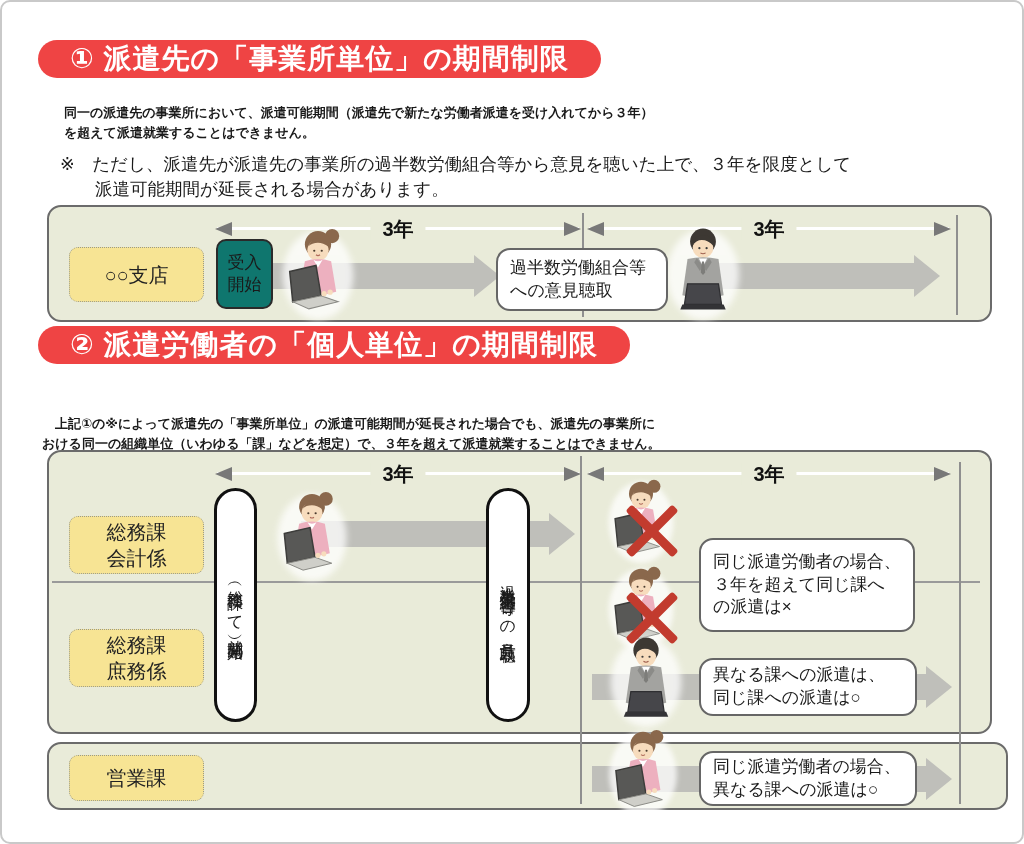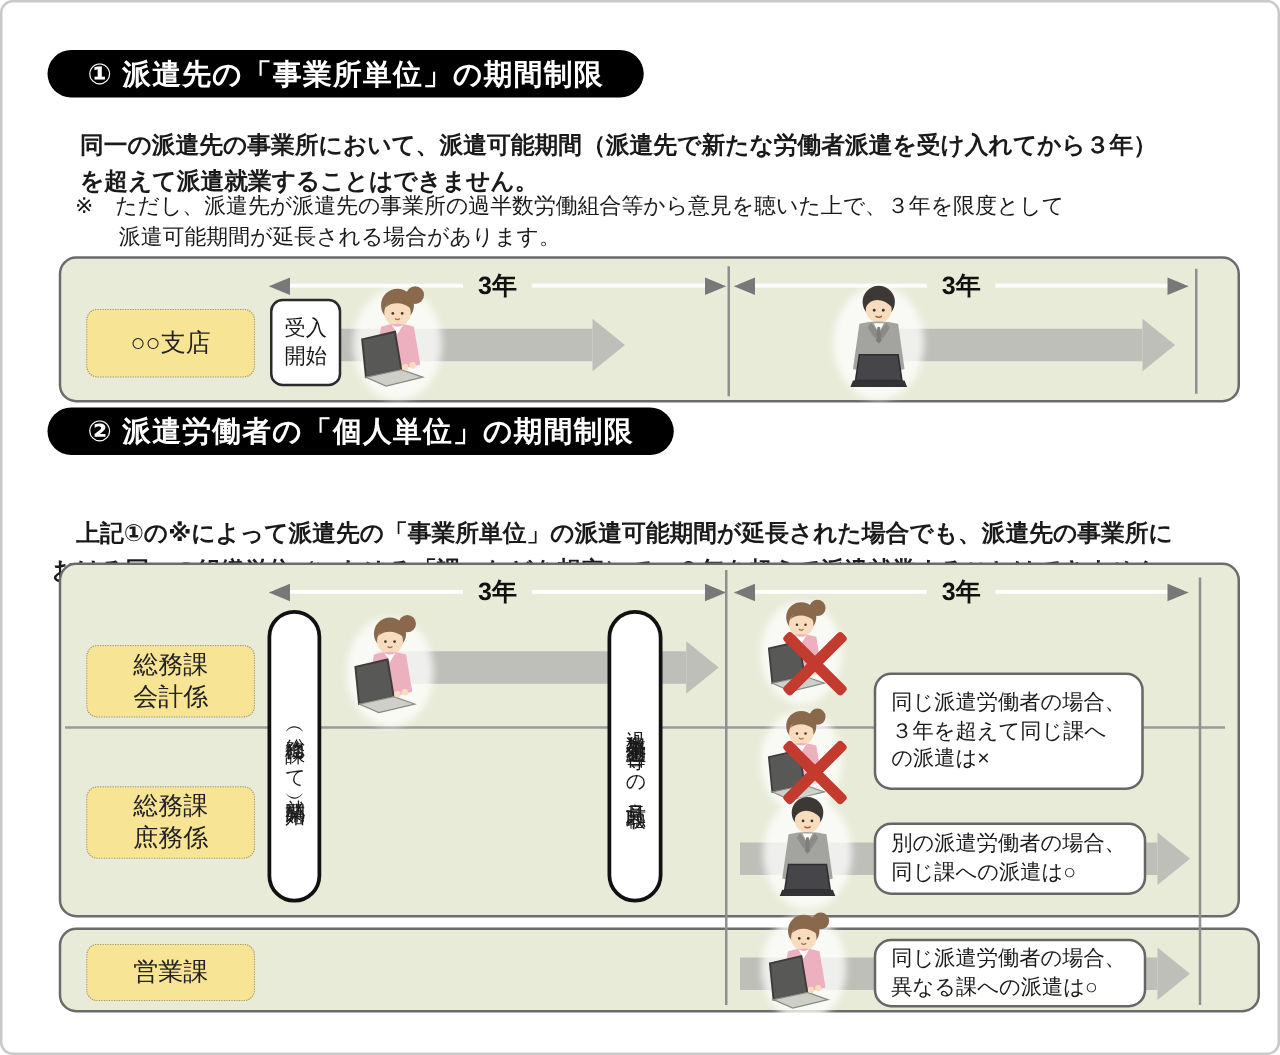--- a/index.html
+++ b/index.html
@@ -6,24 +6,24 @@
   .page{
     position:relative;width:1024px;height:844px;background:#ffffff;
     border:2px solid #c9c9c9;border-radius:10px;box-sizing:border-box;
     font-family:"Liberation Sans","DejaVu Sans",sans-serif;color:#1a1a1a;
     overflow:hidden;
   }
   .prewrap{white-space:pre-line;}
   
   .pill{
     position:absolute;height:38px;line-height:38px;padding:0 32px;
-    background:#000000;color:#ffffff;font-weight:bold;font-size:23px;
+    background:#ef4444;color:#ffffff;font-weight:bold;font-size:28px;
     border-radius:19px;letter-spacing:1px;
   }
-  .body-text{position:absolute;font-size:19px;font-weight:bold;line-height:1.5;}
+  .body-text{position:absolute;font-size:13px;font-weight:bold;line-height:1.5;}
   .note-text{position:absolute;font-size:17.5px;font-weight:normal;line-height:1.45;}
   
   .panel{
     position:absolute;background:#e9ebd9;border:2px solid #6b6b6b;
     border-radius:14px;box-sizing:border-box;z-index:1;
   }
   
   .dbl-arrow{position:absolute;height:3px;background:#ffffff;z-index:1;}
   .dbl-arrow::before,.dbl-arrow::after{
     content:'';position:absolute;top:50%;transform:translateY(-50%);
@@ -48,21 +48,21 @@
   .hline{position:absolute;height:1.5px;background:#9a9a9a;z-index:0;}
   .vline-page{position:absolute;width:1.5px;background:#8f8f8f;z-index:3;}
   
   .dept-box{
     position:absolute;background:#f7e494;border:1.5px dotted #9a9a8a;border-radius:9px;
     display:flex;align-items:center;justify-content:center;text-align:center;
     font-size:20px;line-height:1.3;box-sizing:border-box;z-index:2;color:#222;
   }
   
   .white-box{
-    position:absolute;background:#ffffff;border:2px solid #2a2a2a;border-radius:10px;
+    position:absolute;background:#0f766e;border:2px solid #2a2a2a;border-radius:10px;
     display:flex;align-items:center;justify-content:center;text-align:center;
     font-size:17px;line-height:1.3;box-sizing:border-box;z-index:3;
   }
   
   .speech-box{
     position:absolute;background:#ffffff;border:2px solid #666;border-radius:14px;
     display:flex;align-items:center;justify-content:flex-start;text-align:left;
     padding:6px 12px;font-size:17px;line-height:1.35;box-sizing:border-box;z-index:3;
   }
   
@@ -152,20 +152,22 @@
 
     <div class="dept-box prewrap" style="left:20px;top:40px;width:135px;height:55px;">○○支店</div>
 
     <div class="white-box prewrap" style="left:167px;top:32px;width:57px;height:70px;">受入
 開始</div>
 
     <svg class="person" style="left:225px;top:20px;" width="88" height="96" viewBox="0 0 80 95">
         <use href="#sym-woman"></use>
       </svg>
 
+    <div class="speech-box prewrap" style="left:447px;top:41px;width:172px;height:63px;">過半数労働組合等
+への意見聴取</div>
 
     <svg class="person" style="left:610px;top:18px;" width="88" height="98" viewBox="0 0 80 95">
         <use href="#sym-man"></use>
       </svg>
   </div>
 
   <div class="pill" style="left:36px;top:324px;">② 派遣労働者の「個人単位」の期間制限</div>
 
   <div class="body-text prewrap" style="left:40px;top:412px;width:950px;">　上記①の※によって派遣先の「事業所単位」の派遣可能期間が延長された場合でも、派遣先の事業所に
 おける同一の組織単位（いわゆる「課」などを想定）で、３年を超えて派遣就業することはできません。</div>
@@ -209,21 +211,21 @@
     <div class="speech-box prewrap" style="left:650px;top:86px;width:216px;height:94px;">同じ派遣労働者の場合、
 ３年を超えて同じ課へ
 の派遣は×</div>
 
     <svg class="person" style="left:553px;top:182px;" width="88" height="96" viewBox="0 0 80 95">
         <use href="#sym-man"></use>
       </svg>
 
     <div class="block-arrow" style="left:543px;top:222px;width:334px;"></div>
 
-    <div class="speech-box prewrap" style="left:650px;top:206px;width:218px;height:58px;">別の派遣労働者の場合、
+    <div class="speech-box prewrap" style="left:650px;top:206px;width:218px;height:58px;">異なる課への派遣は、
 同じ課への派遣は○</div>
   </div>
 
   <div class="panel" style="left:45px;top:740px;width:961px;height:68px;">
 
     <div class="dept-box" style="left:20px;top:11px;width:135px;height:46px;">営業課</div>
 
     <svg class="person" style="left:552px;top:-16px;" width="84" height="92" viewBox="0 0 80 95">
         <use href="#sym-woman"></use>
       </svg>

